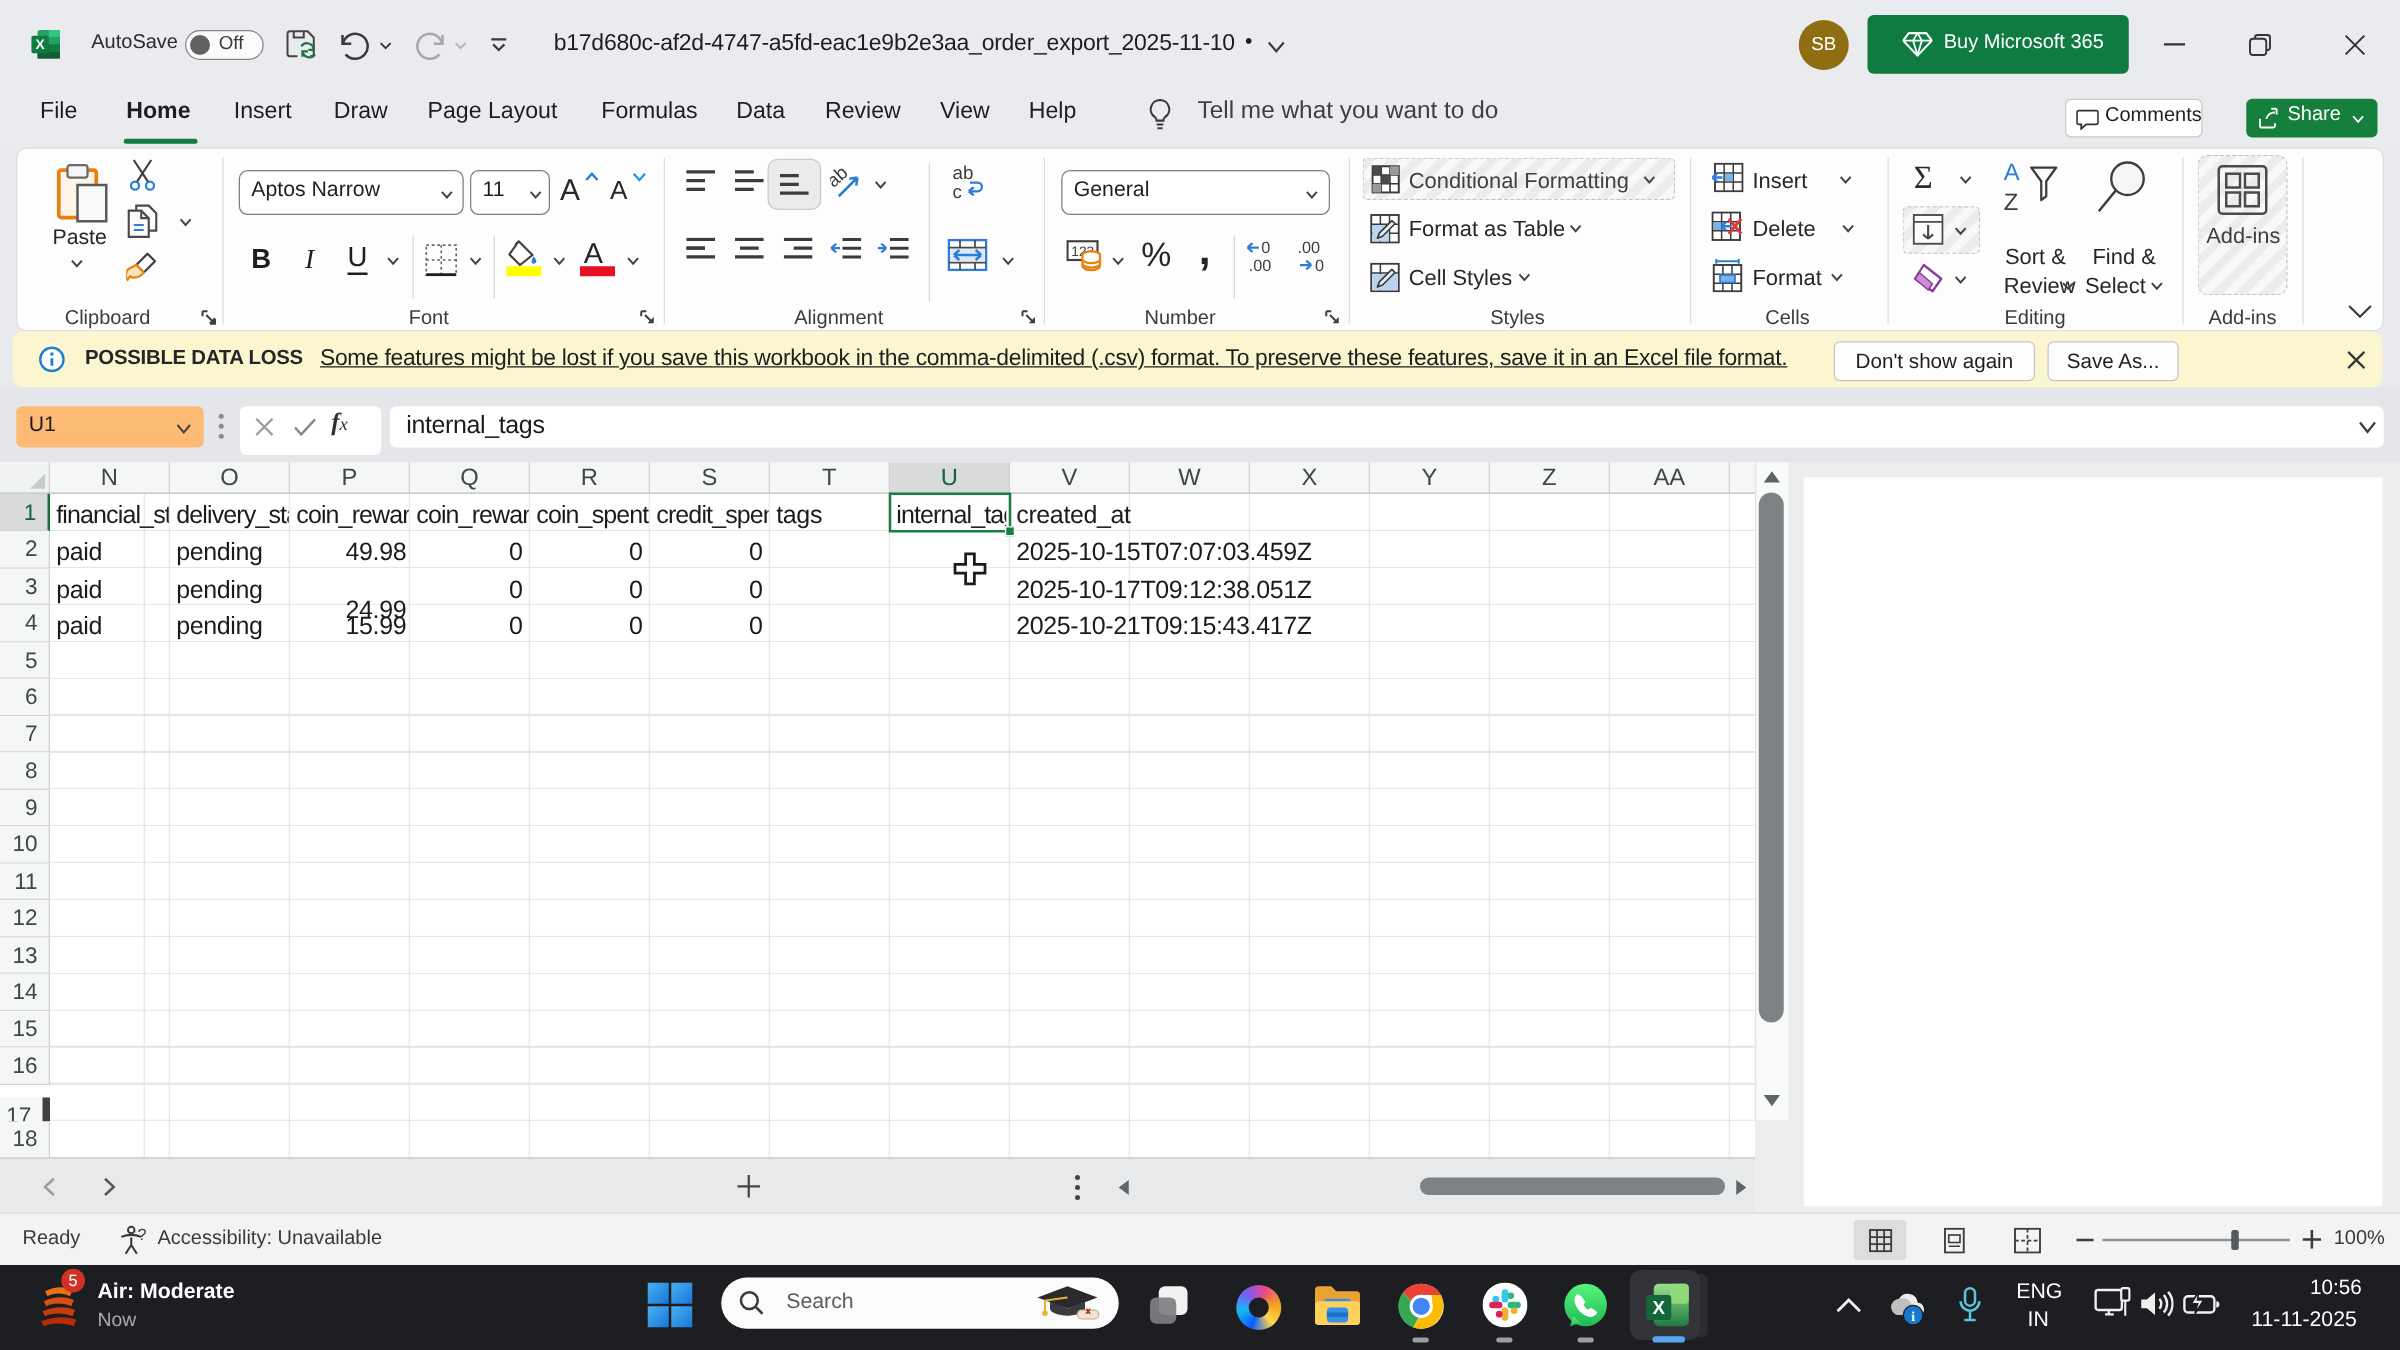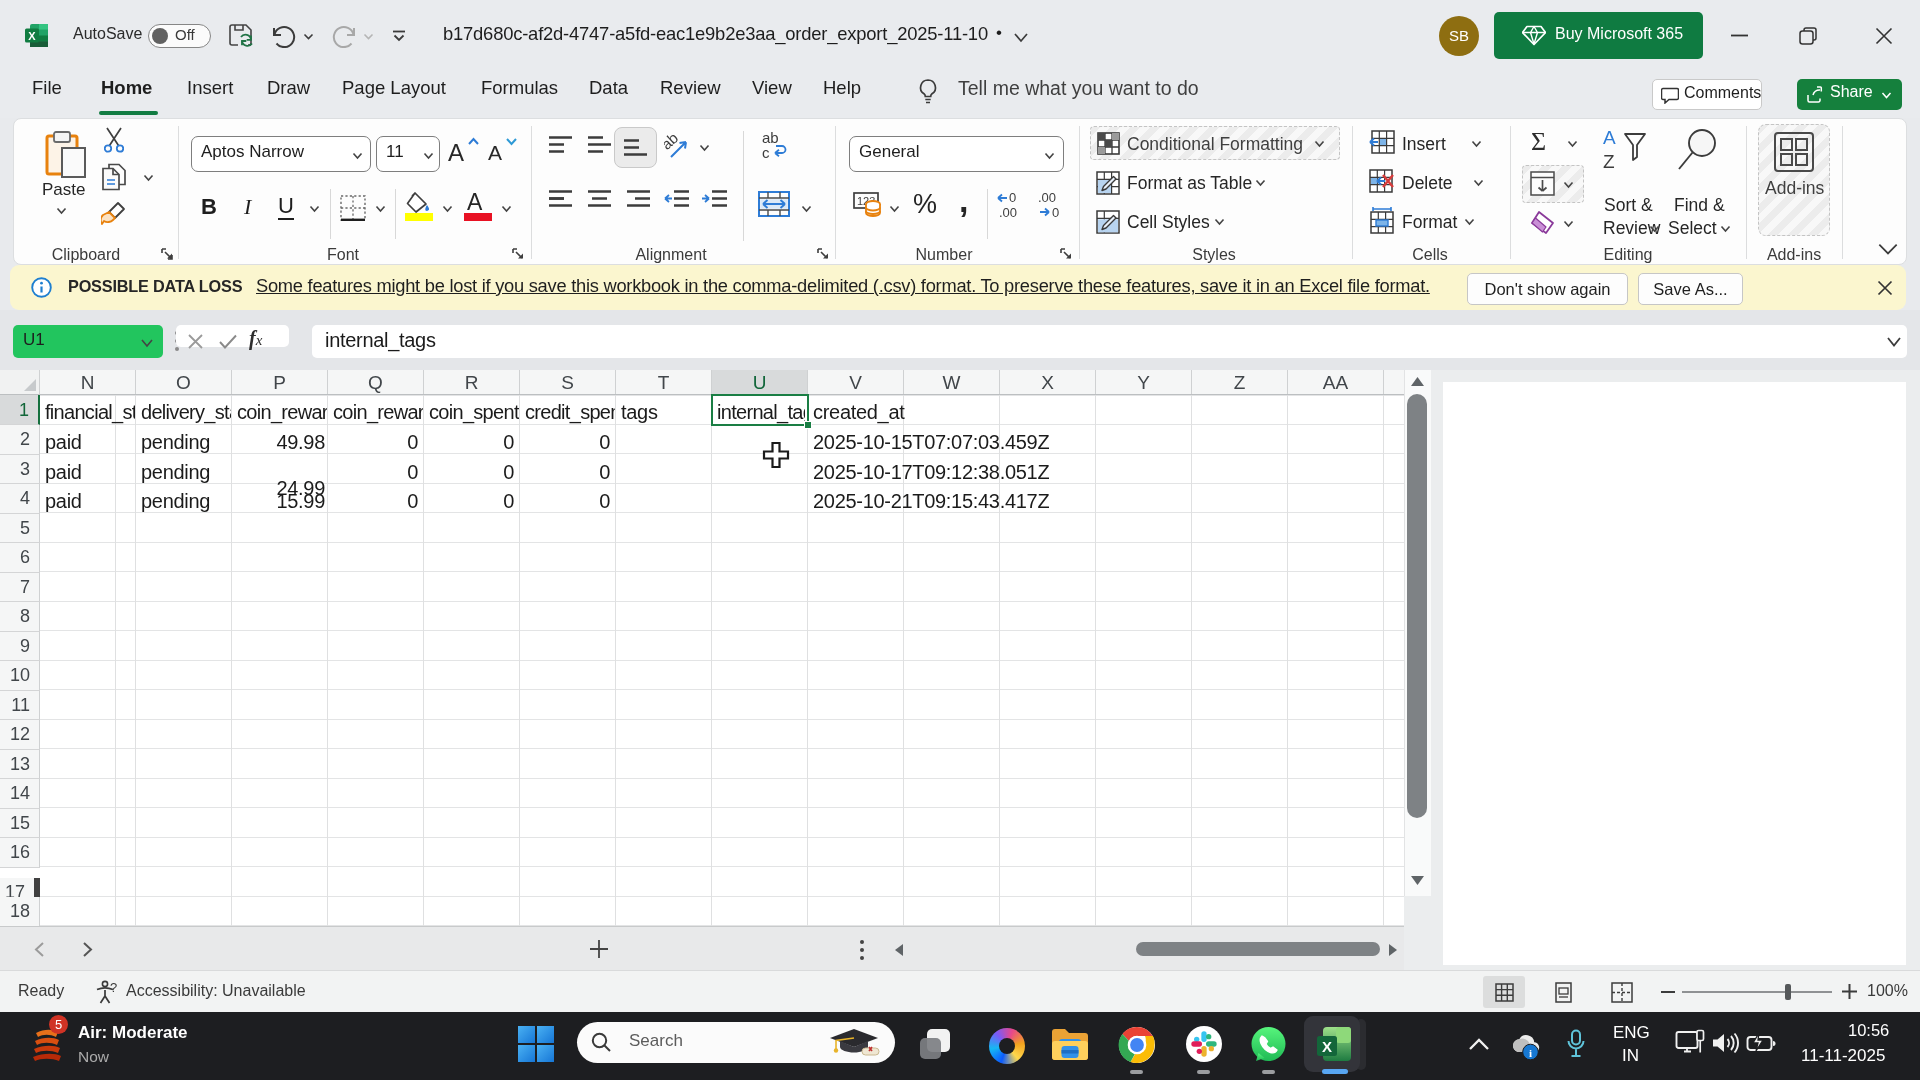--- a/index.html
+++ b/index.html
@@ -500,30 +500,30 @@
   </svg>
   <div class="abs" style="left:58px;top:12px;font-size:16.3px;font-weight:bold;color:#262626;letter-spacing:-0.2px;">POSSIBLE DATA LOSS</div>
   <div class="abs" style="left:246px;top:10px;font-size:18.3px;color:#1f1f1f;text-decoration:underline;letter-spacing:-0.25px;">Some features might be lost if you save this workbook in the comma-delimited (.csv) format. To preserve these features, save it in an Excel file format.</div>
   <div class="abs" style="left:1457px;top:8px;width:161px;height:32px;background:#fdfdfd;border:1px solid #c6c6c6;border-radius:5px;text-align:center;line-height:30px;font-size:16.5px;color:#1f1f1f;">Don't show again</div>
   <div class="abs" style="left:1628px;top:8px;width:105px;height:32px;background:#fdfdfd;border:1px solid #c6c6c6;border-radius:5px;text-align:center;line-height:30px;font-size:16.5px;color:#1f1f1f;">Save As...</div>
   <svg class="abs" style="left:1867px;top:15px" width="16" height="16" viewBox="0 0 16 16">
       <path d="M1.5 1.5 L14.5 14.5 M14.5 1.5 L1.5 14.5" stroke="#333" stroke-width="1.7"></path>
     </svg>
 </div>
 <div class="abs" id="fbar">
-  <div class="abs" style="left:13px;top:15px;width:150px;height:33px;background:#22c55e;border-radius:5px;">
+  <div class="abs" style="left:13px;top:15px;width:150px;height:33px;background:#fdba74;border-radius:5px;">
     <div class="abs" style="left:10px;top:5px;font-size:17px;color:#1e1e1e;">U1</div>
     <svg class="abs" style="left:127px;top:13px" width="14" height="10" viewBox="0 0 14 10">
         <path d="M2 2 L7 8 L12 2" fill="none" stroke="#444" stroke-width="1.6"></path>
       </svg>
   </div>
   <div class="abs" style="left:175px;top:21px;width:4px;height:4px;border-radius:50%;background:#8a8a8a;"></div>
   <div class="abs" style="left:175px;top:29px;width:4px;height:4px;border-radius:50%;background:#8a8a8a;"></div>
   <div class="abs" style="left:175px;top:37px;width:4px;height:4px;border-radius:50%;background:#8a8a8a;"></div>
-  <div class="abs" style="left:176px;top:15px;width:113px;height:22px;background:#fff;border-radius:5px;">
+  <div class="abs" style="left:192px;top:15px;width:113px;height:39px;background:#fff;border-radius:5px;">
     <svg class="abs" style="left:11px;top:8px" width="17" height="17" viewBox="0 0 17 17">
         <path d="M2 2 L15 15 M15 2 L2 15" stroke="#9a9a9a" stroke-width="1.8"></path>
       </svg>
     <svg class="abs" style="left:42px;top:8px" width="20" height="17" viewBox="0 0 20 17">
         <path d="M2 9 L7 14.5 L18 2.5" fill="none" stroke="#8a8a8a" stroke-width="1.9"></path>
       </svg>
     <div class="abs" style="left:73px;top:2px;font-size:20px;font-style:italic;font-family:'Liberation Serif',serif;color:#2e2e2e;"><b>f</b><span style="font-size:15px;">x</span></div>
   </div>
   <div class="abs" style="left:312px;top:15px;width:1595px;height:33px;background:#fff;border-radius:5px;">
     <div class="abs" style="left:13px;top:4px;font-size:20px;color:#1b1b1b;letter-spacing:-0.3px;">internal_tags</div>

